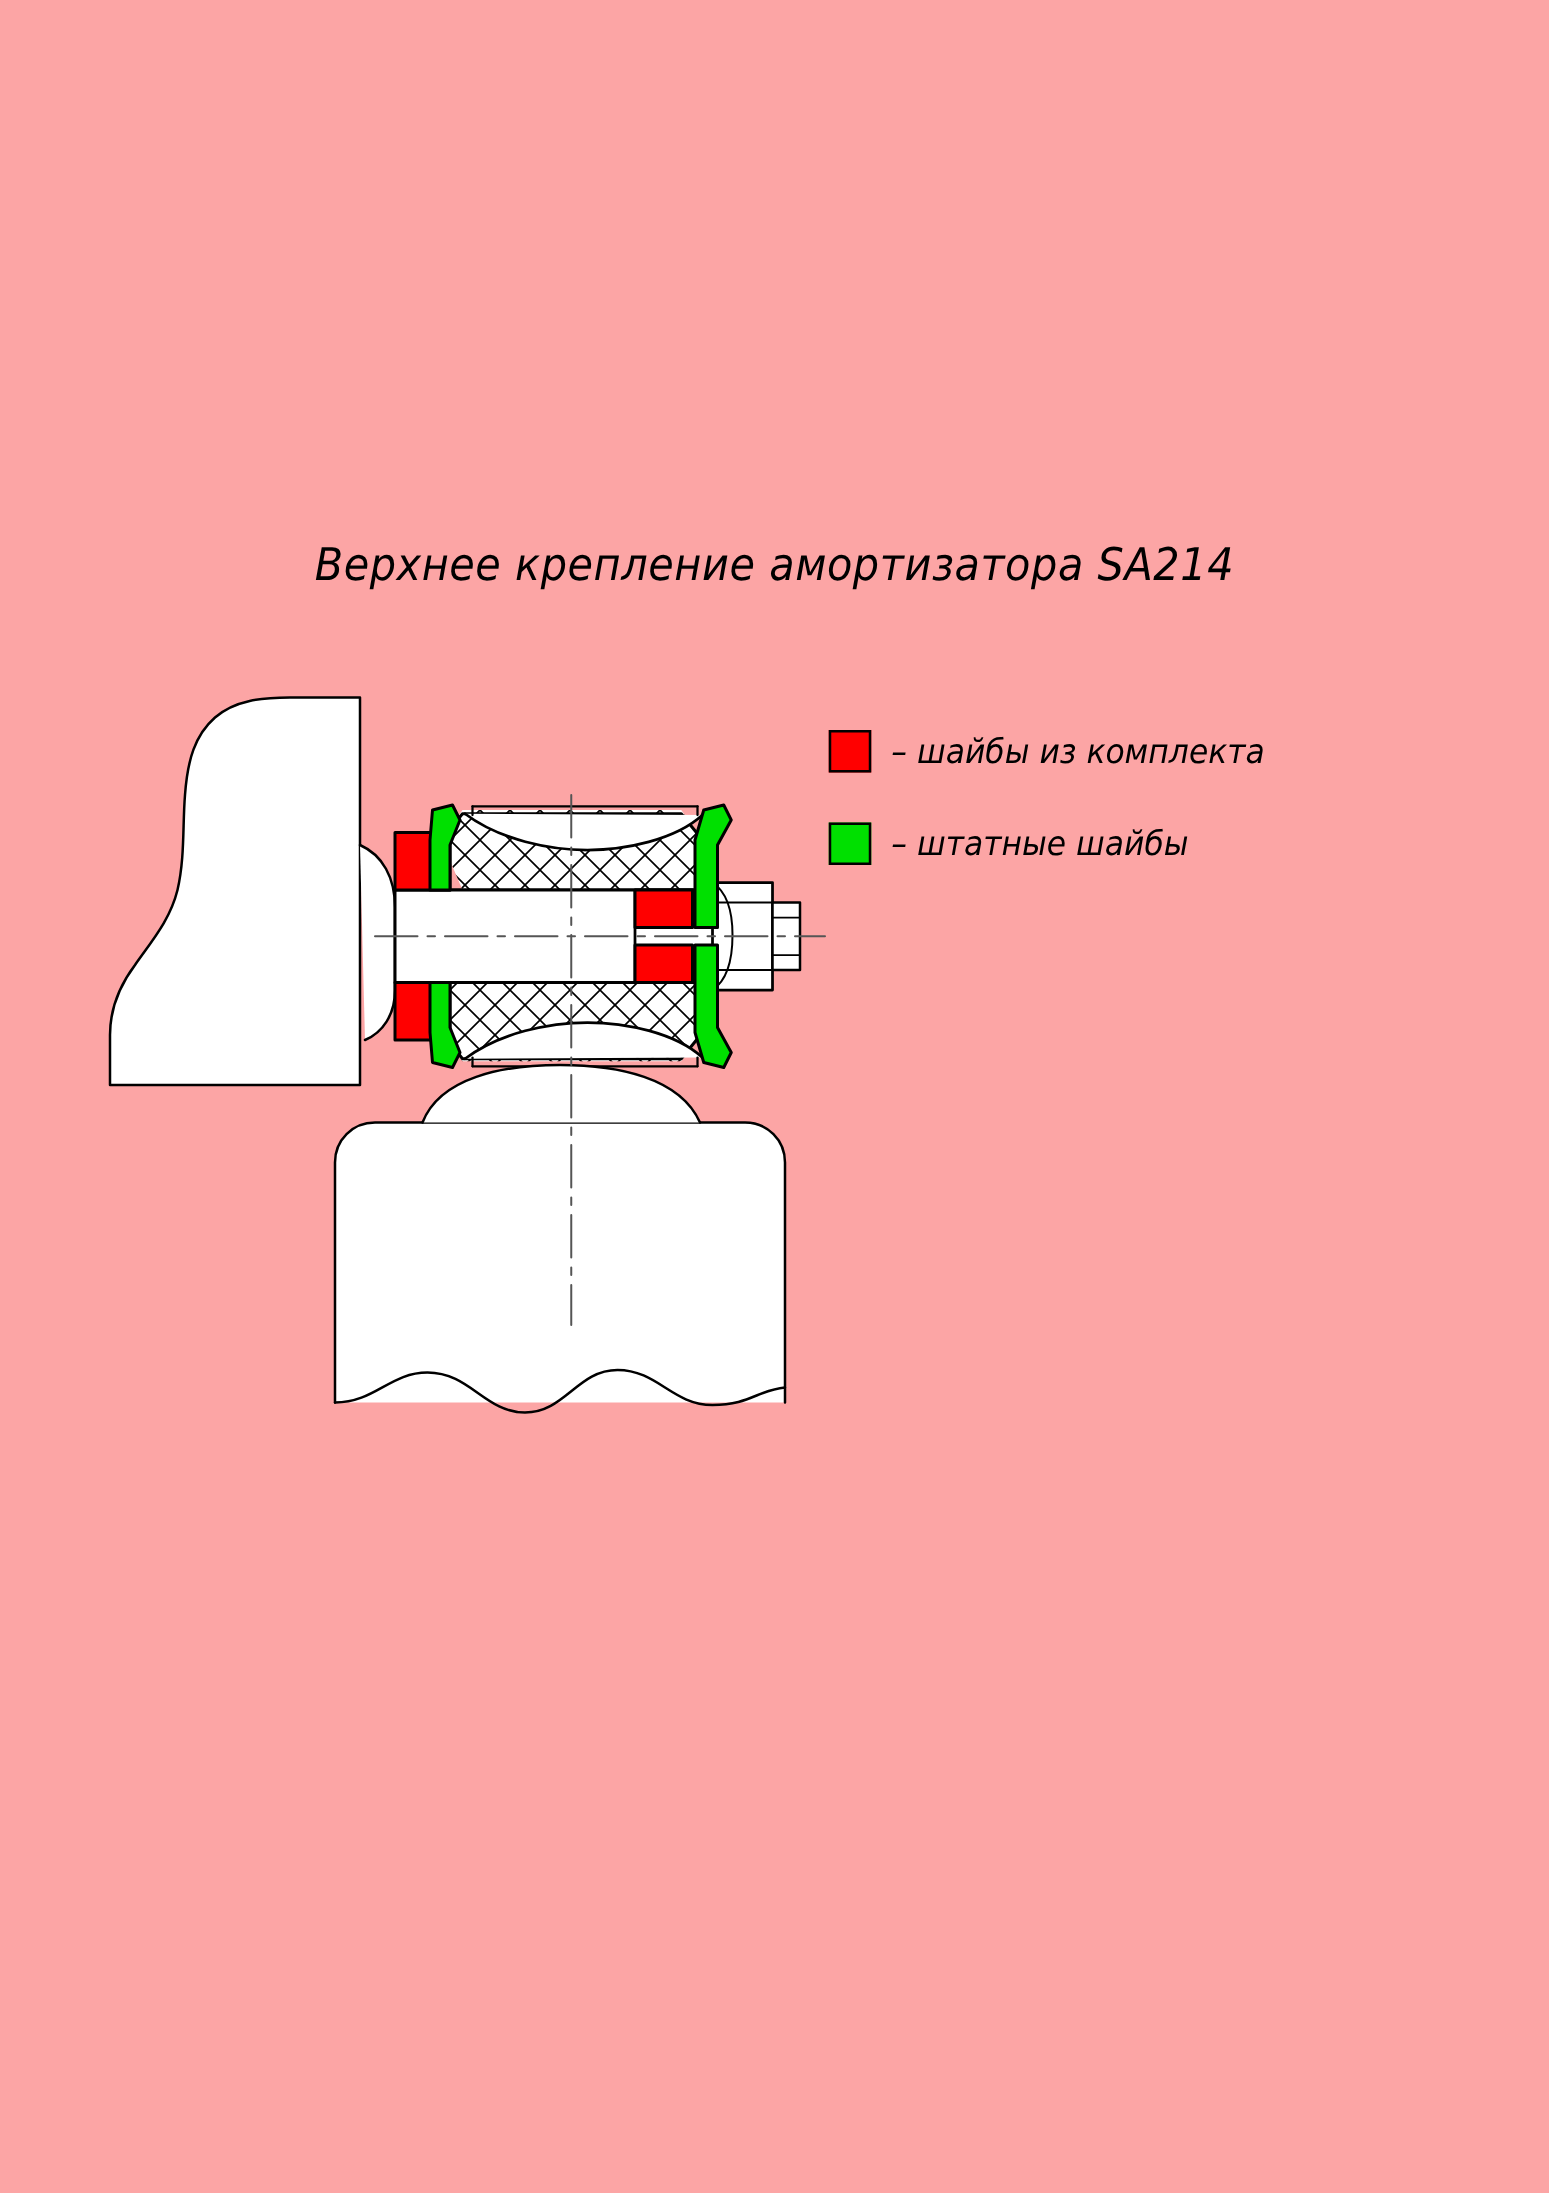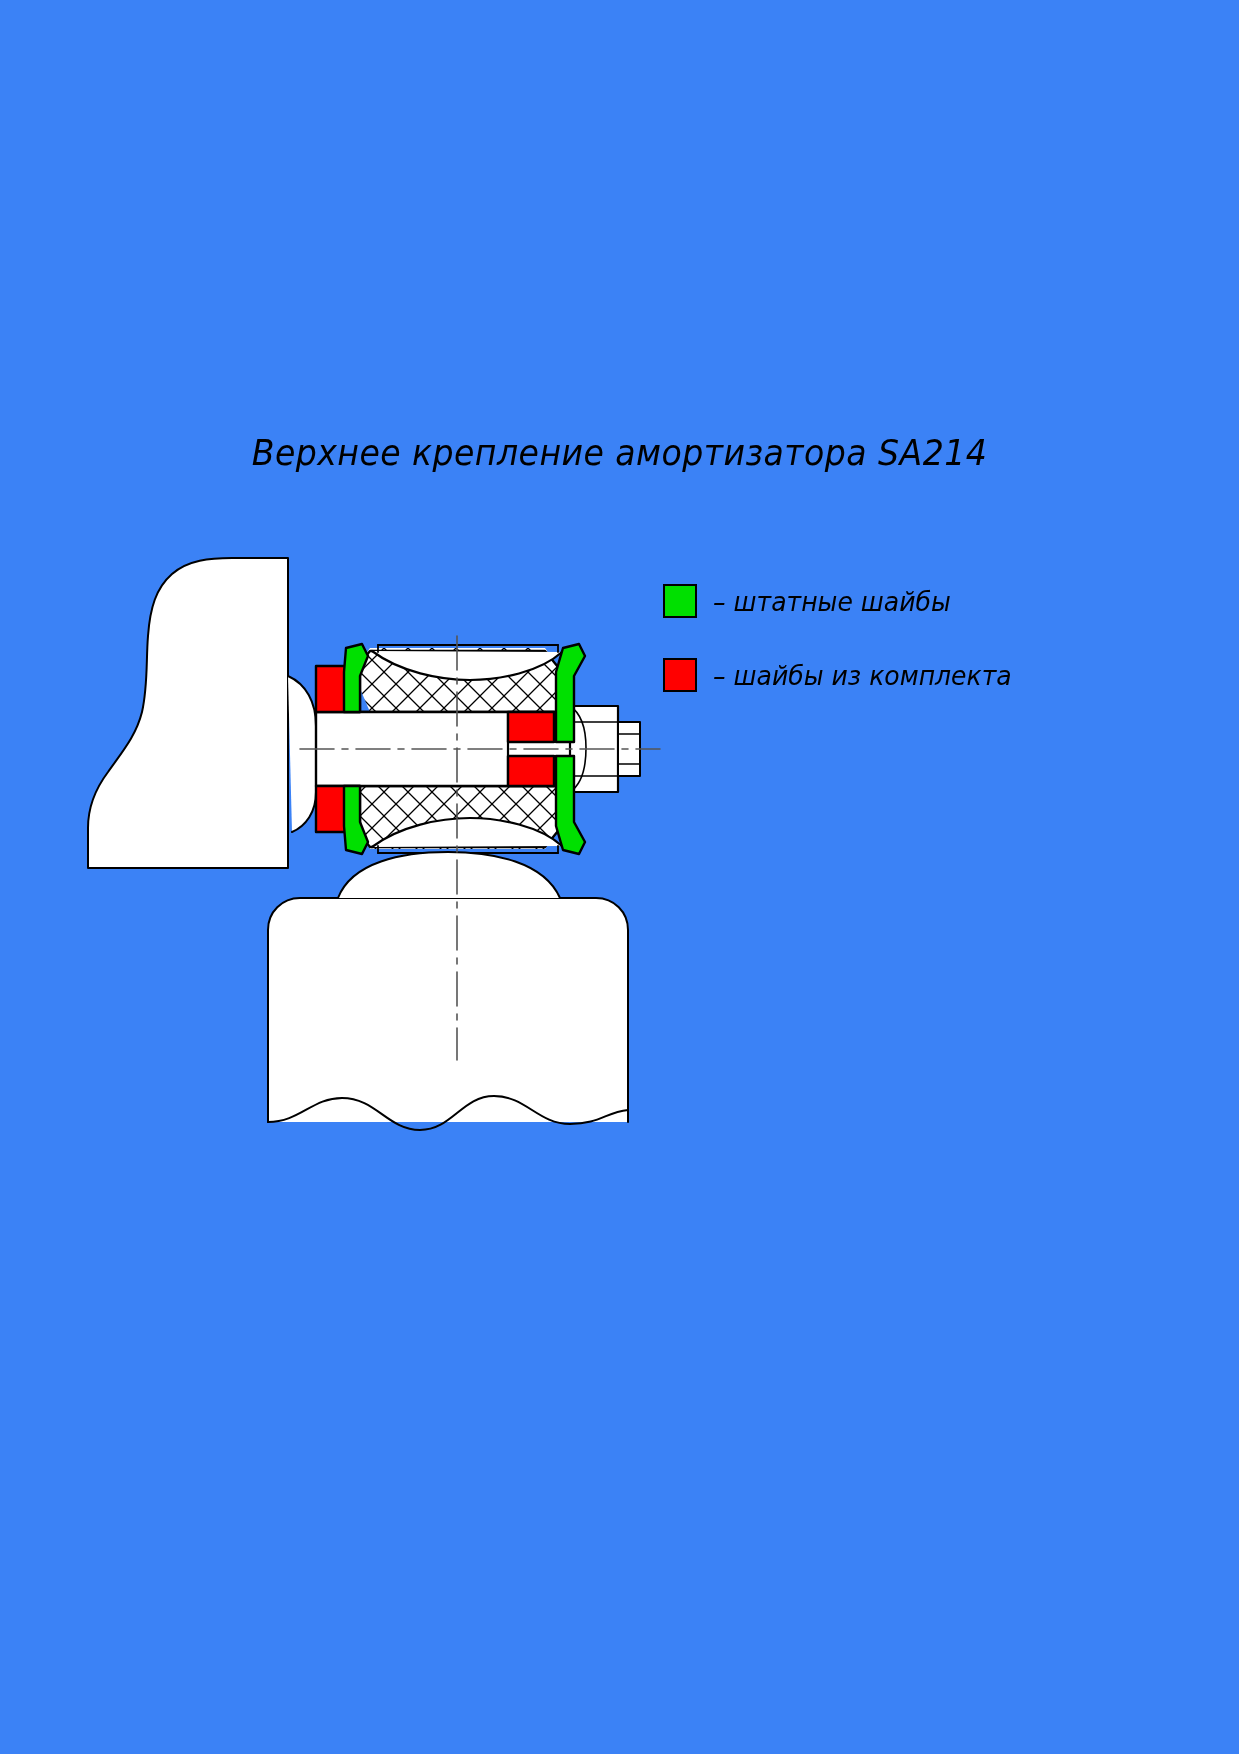--- a/index.html
+++ b/index.html
@@ -1,21 +1,21 @@
 <!DOCTYPE html>
 <html><head>
 <meta charset="utf-8">
 <style>
   html,body{margin:0;padding:0;background:#ffffff;}
   body{
     width:1239px;height:1754px;
     font-family:"DejaVu Sans",sans-serif;
     position:relative;overflow:hidden;
   }
-  #page{position:absolute;left:0;top:0;width:1239px;height:1754px;background:#3b82f6;}
+  #page{position:absolute;left:0;top:0;width:1239px;height:1754px;background:#fca5a5;}
   #title{
     position:absolute;left:0;top:432px;width:1239px;
     text-align:center;
     font-family:"DejaVu Sans",sans-serif;
     font-style:italic;
     font-size:36px;
     font-weight:400;
     letter-spacing:0.5px;
     color:#000;
     transform:scaleX(0.92);
@@ -174,22 +174,22 @@
         <g stroke="#555555" stroke-width="1.6" stroke-dasharray="34 8 6 8" fill="none">
           <path d="M 457 636 L 457 1060"></path>
         </g>
 
       </g>
     </svg>
   </div>
 
   <div id="legend">
     <div class="legend-row">
+      <span class="swatch" style="background: rgb(255, 0, 0); border-color: rgb(0, 0, 0);"></span>
+      <span class="legend-text">– шайбы из комплекта</span>
+    </div>
+    <div class="legend-row">
       <span class="swatch" style="background: rgb(0, 224, 0); border-color: rgb(0, 0, 0);"></span>
       <span class="legend-text">– штатные шайбы</span>
-    </div>
-    <div class="legend-row">
-      <span class="swatch" style="background: rgb(255, 0, 0); border-color: rgb(0, 0, 0);"></span>
-      <span class="legend-text">– шайбы из комплекта</span>
     </div>
   </div>
 
 </div>
 
 </body></html>

